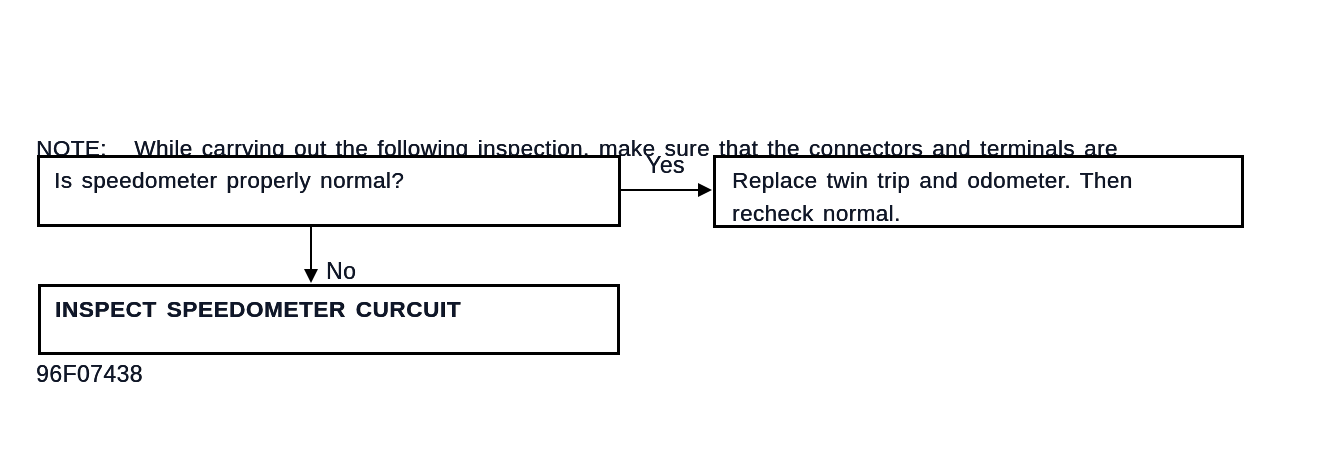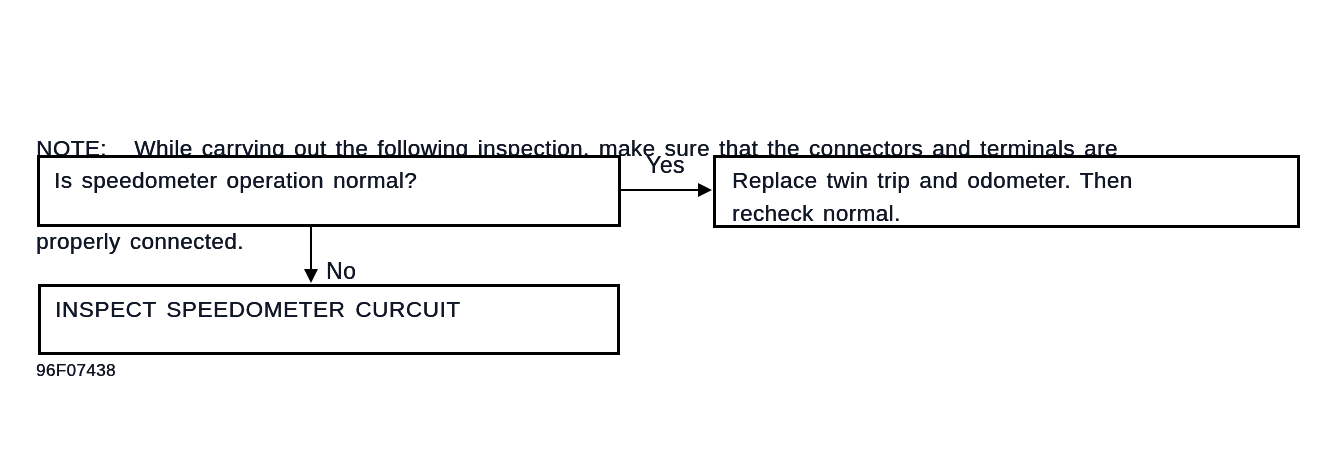--- a/index.html
+++ b/index.html
@@ -39,33 +39,33 @@
   #question-box {
     left: 37px;
     top: 155px;
     width: 584px;
     height: 72px;
     padding: 10px 14px;
   }
   #yes-box {
     left: 713px;
     top: 155px;
-    width: 587px;
+    width: 531px;
     height: 73px;
     padding: 6px 16px;
     line-height: 33px;
   }
   #no-box {
     left: 38px;
     top: 284px;
     width: 582px;
     height: 71px;
     padding: 8px 14px;
     line-height: 30px;
-    font-weight: normal;
+    font-weight: bold;
     letter-spacing: 0.6px;
     word-spacing: 3px;
   }
   .branch-label {
     position: absolute;
     font-size: 23px;
   }
   #yes-label { left: 646px; top: 152px; }
   #no-label  { left: 326px; top: 258px; }
 
@@ -96,35 +96,34 @@
     border-left: 7px solid transparent;
     border-right: 7px solid transparent;
   }
   #yes-arrowhead { left: 698px; top: 183px; }
   #no-arrowhead  { left: 304px; top: 269px; }
 
   #figure-id {
     position: absolute;
     left: 36px;
     top: 361px;
-    font-size: 17px;
+    font-size: 23px;
   }
 </style>
 </head>
 <body>
 
 <div id="page">
 
   <div id="note" class="txt">
     <div>NOTE:   While carrying out the following inspection, make sure that the connectors and terminals are</div>
-    <div>properly connected.</div>
   </div>
 
   <div id="question-box" class="fbox txt">
-    <span>Is speedometer operation normal?</span>
+    <span>Is speedometer properly normal?</span>
   </div>
 
   <span id="yes-label" class="branch-label txt">Yes</span>
   <div id="yes-line" class="hline"></div>
   <div id="yes-arrowhead" class="arrowhead-right"></div>
 
   <div id="yes-box" class="fbox txt">
     <div>Replace twin trip and odometer. Then</div>
     <div>recheck normal.</div>
   </div>

